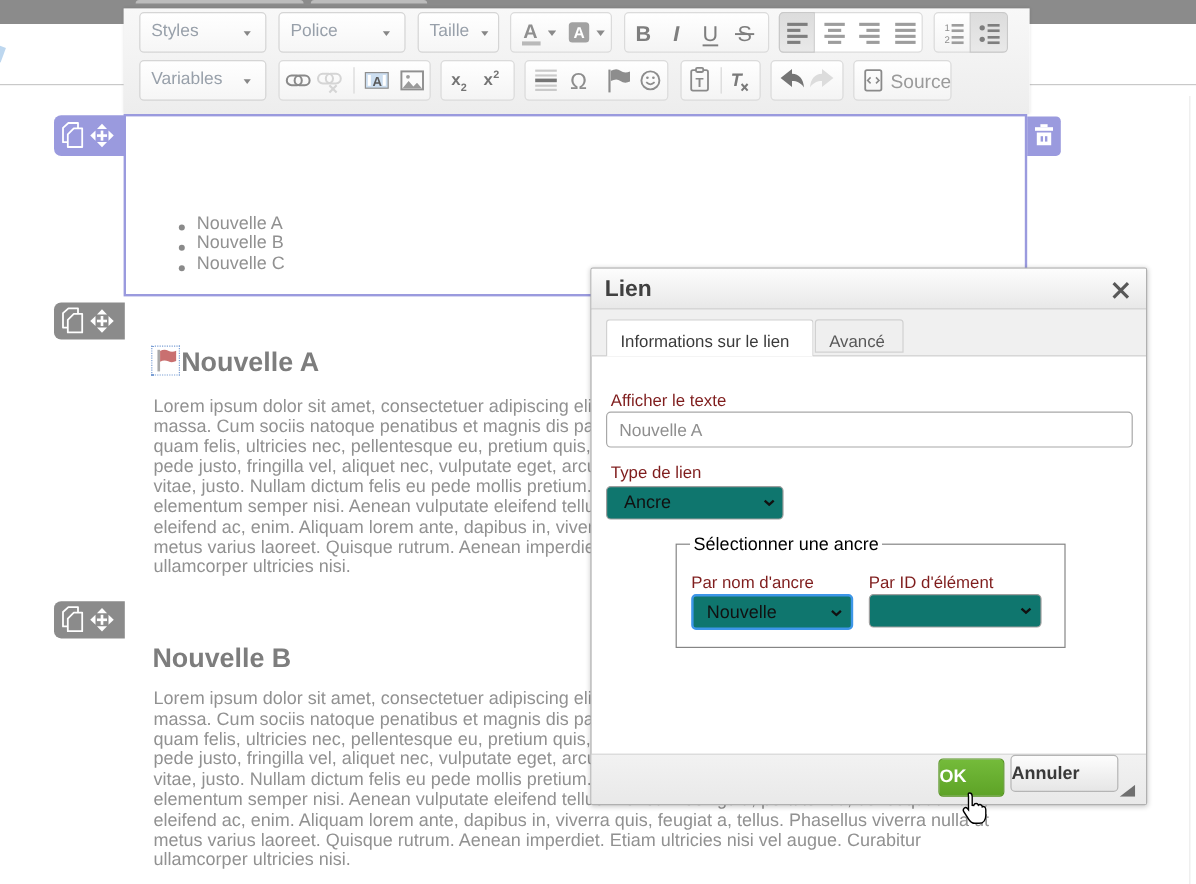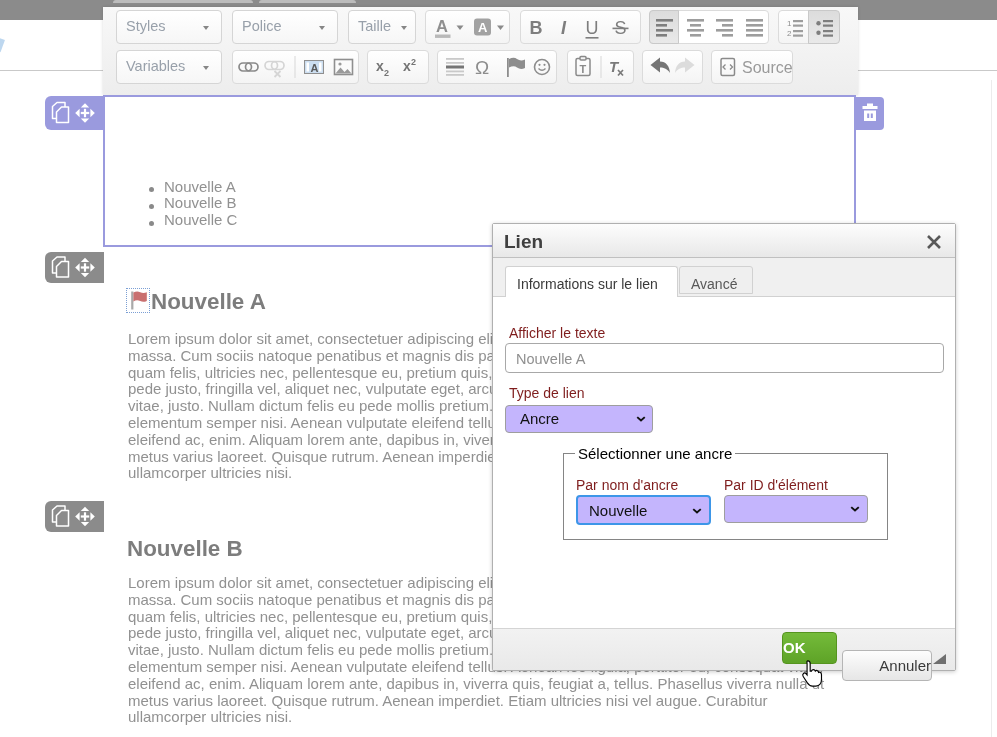--- a/index.html
+++ b/index.html
@@ -33,28 +33,28 @@
 #dtitle span{position:absolute;left:11px;top:7px;font-size:19px;font-weight:bold;color:#404040}
 #dtabs{position:absolute;left:0;top:34px;width:100%;height:39px;background:#f0f0f0;border-bottom:1px solid #d1d1d1;box-sizing:border-box}
 .tab{position:absolute;box-sizing:border-box;font-size:14px}
 #tab1{left:12px;top:42px;width:173px;height:31px;background:#fff;border:1px solid #d1d1d1;border-bottom:none;color:#3a3a3a;border-radius:3px 3px 0 0}
 #tab2{left:186px;top:42px;width:74px;height:28px;background:#efefef;border:1px solid #d1d1d1;color:#585858;border-radius:3px 3px 0 0}
 .tab span{position:absolute;left:11px;top:9px;white-space:nowrap}
 #dclose{position:absolute;right:13px;top:10px;width:16px;height:16px}
 .dlabel{position:absolute;font-size:14px;color:#7f1d1d;white-space:nowrap}
 #dinput{position:absolute;left:12px;top:119px;width:439px;height:30px;border:1px solid #a8a8a8;border-radius:4px;box-sizing:border-box;background:#fff}
 #dinput span{position:absolute;left:10px;top:7px;font-size:14.5px;color:#8f8f8f}
-.sel{position:absolute;border:1px solid #9e9e9e;border-radius:4px;background:#c4b5fd;box-sizing:border-box}
+.sel{position:absolute;border:1px solid #9e9e9e;border-radius:4px;background:#0f766e;box-sizing:border-box}
 .sel .txt{position:absolute;left:10px;top:5px;font-size:15px;color:#111;white-space:nowrap}
 .chev{position:absolute;width:10px;height:6px}
 #fieldset{position:absolute;left:70px;top:229px;width:323px;height:85px;border:1px solid #858585}
 #legend{position:absolute;left:82px;top:221px;background:#fff;padding:0 3px;font-size:15px;color:#000;white-space:nowrap}
 #dfooter{position:absolute;left:0;bottom:0;width:100%;height:42px;background:linear-gradient(#f2f2f2,#e9e9e9);border-top:1px solid #d4d4d4;box-sizing:border-box}
 #okbtn{position:absolute;left:289px;top:3px;width:55px;height:32px;background:linear-gradient(#74bb3a,#5ea327);border:1px solid #55941f;border-radius:4px;box-sizing:border-box;color:#fff;font-weight:bold;font-size:15px;text-align:left;line-height:30px}
-#anbtn{position:absolute;left:349px;top:21px;width:90px;height:31px;background:linear-gradient(#fdfdfd,#e6e6e6);border:1px solid #b5b5b5;border-radius:4px;box-sizing:border-box;color:#3a3a3a;font-weight:normal;font-size:15px;text-align:right;line-height:29px}
+#anbtn{position:absolute;left:349px;top:0;width:90px;height:31px;background:linear-gradient(#fdfdfd,#e6e6e6);border:1px solid #b5b5b5;border-radius:4px;box-sizing:border-box;color:#3a3a3a;font-weight:bold;font-size:15px;text-align:left;line-height:29px}
 </style></head>
 <body>
 <div id="page">
   <div id="topstrip" class="abs"></div>
   <div class="abs" style="left:113px;top:0;width:140px;height:3px;background:#bcbcbc;border-radius:3px 3px 0 0"></div>
   <div class="abs" style="left:259px;top:0;width:97px;height:3px;background:#bcbcbc;border-radius:3px 3px 0 0"></div>
   <div id="hline-l" class="abs"></div>
   <div id="hline-r" class="abs"></div>
   <div class="abs" style="left:991px;top:80px;width:1px;height:657px;background:#ececec"></div>
   <div id="bluemark" class="abs"></div>

